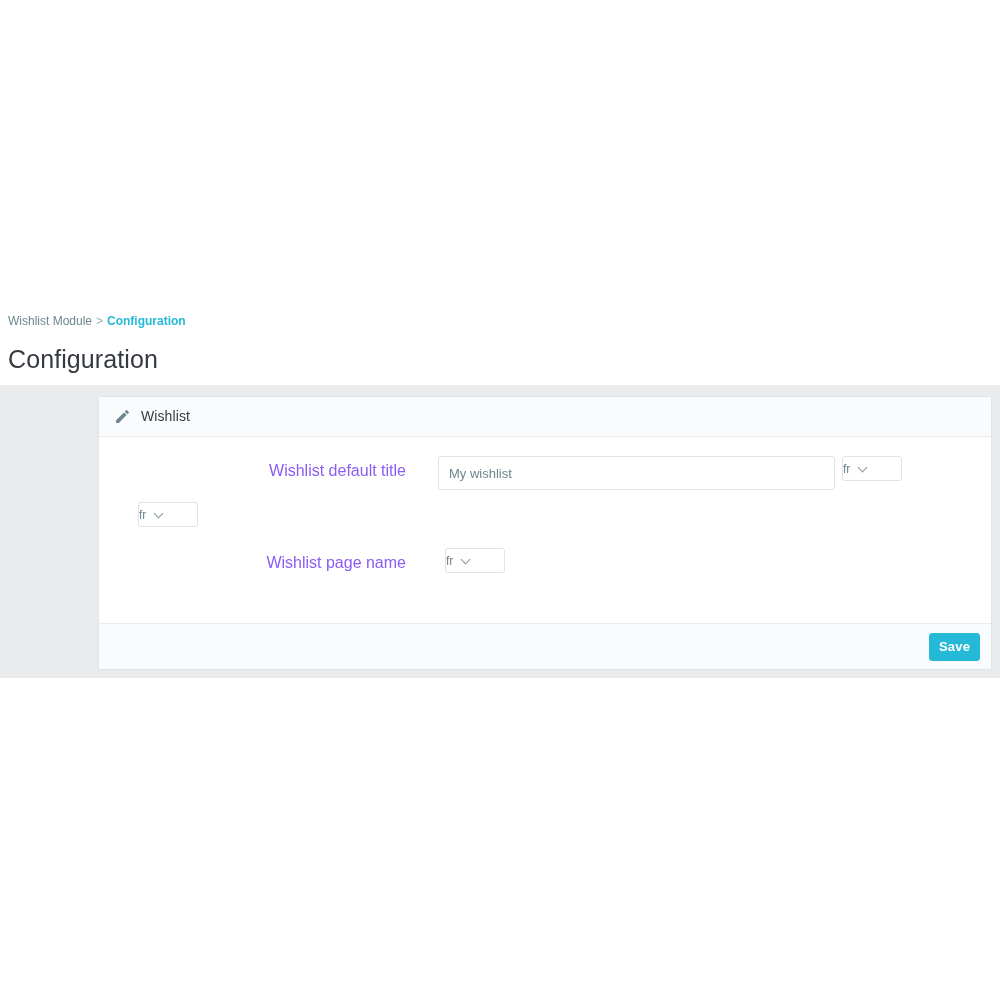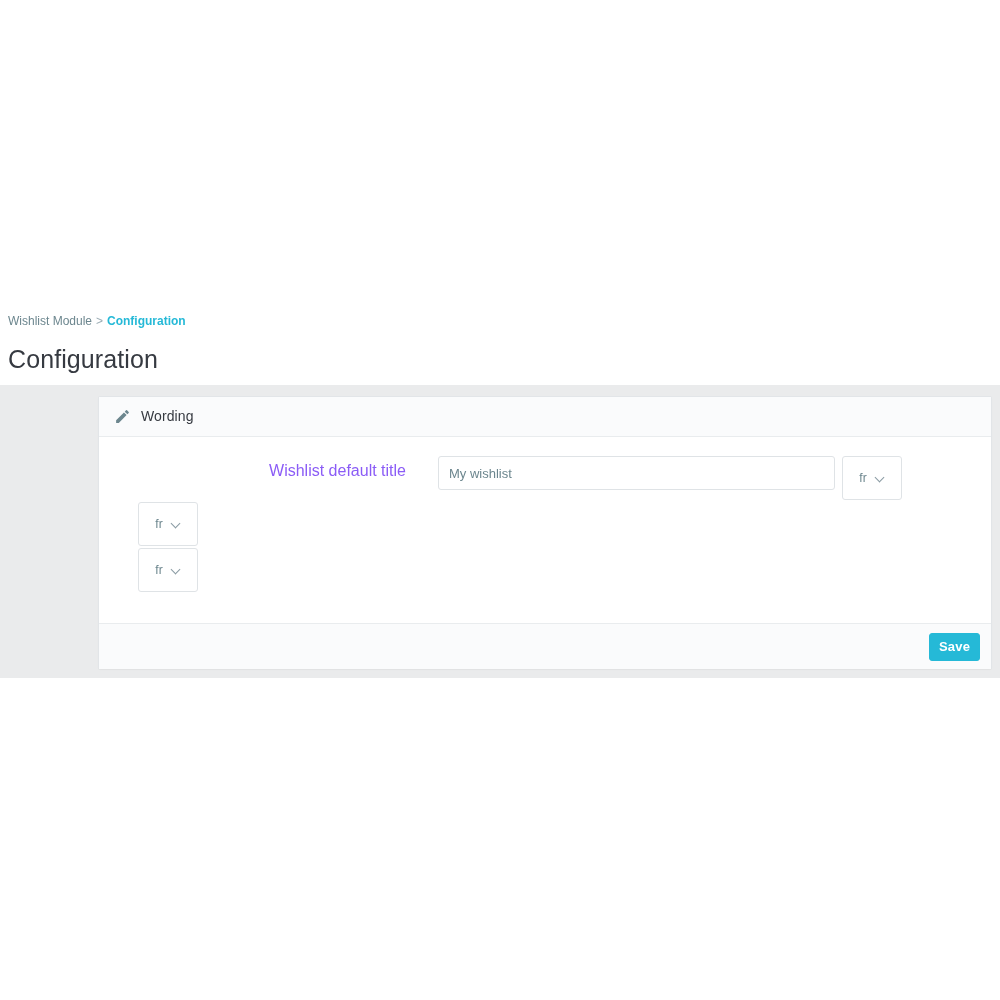--- a/index.html
+++ b/index.html
@@ -161,27 +161,26 @@
     border: 1px solid #dfe3e6;
     border-radius: 3px;
     outline: none;
   }
   .text-input::placeholder { color: #b9c2c8; }
 
   .lang-select {
     position: relative;
     margin-left: 7px;
     width: 60px;
-    height: 44px;
+    height: 25px;
     background: #ffffff;
     border: 1px solid #dfe3e6;
     border-radius: 3px;
     display: flex;
     align-items: center;
-    justify-content: center;
     cursor: pointer;
     user-select: none;
   }
   .lang-select .lang-code {
     font-size: 12px;
     color: #6c868e;
     line-height: 14px;
     margin-right: 9px;
   }
   .chev-icon {
@@ -257,21 +256,21 @@
   <div class="content-band"></div>
 
   <div class="panel">
 
     <div class="panel-heading">
       <span class="pencil-icon">
         <svg viewBox="0 0 24 24" aria-hidden="true">
           <path fill="currentColor" d="M20.71 5.63l-2.34-2.34a1 1 0 0 0-1.41 0l-1.83 1.83 3.75 3.75 1.83-1.83a1 1 0 0 0 0-1.41zM3 17.25V21h3.75L17.81 9.94l-3.75-3.75L3 17.25z"></path>
         </svg>
       </span>
-      <span class="panel-heading-title">Wording</span>
+      <span class="panel-heading-title">Wishlist</span>
     </div>
 
     <div class="panel-body">
 
       <div class="form-row">
         <label class="form-label">Wishlist default title</label>
         <div class="form-control-wrap">
           <input class="text-input" type="text" value="My wishlist" style="">
           <div class="lang-select">
             <span class="lang-code">fr</span>
@@ -283,20 +282,21 @@
       <div class="form-row">
         <div class="form-control-wrap">
           <div class="lang-select">
             <span class="lang-code">fr</span>
             <span class="chev-icon"></span>
           </div>
         </div>
       </div>
 
       <div class="form-row">
+        <label class="form-label">Wishlist page name</label>
         <div class="form-control-wrap">
           <div class="lang-select">
             <span class="lang-code">fr</span>
             <span class="chev-icon"></span>
           </div>
         </div>
       </div>
 
     </div>
 

